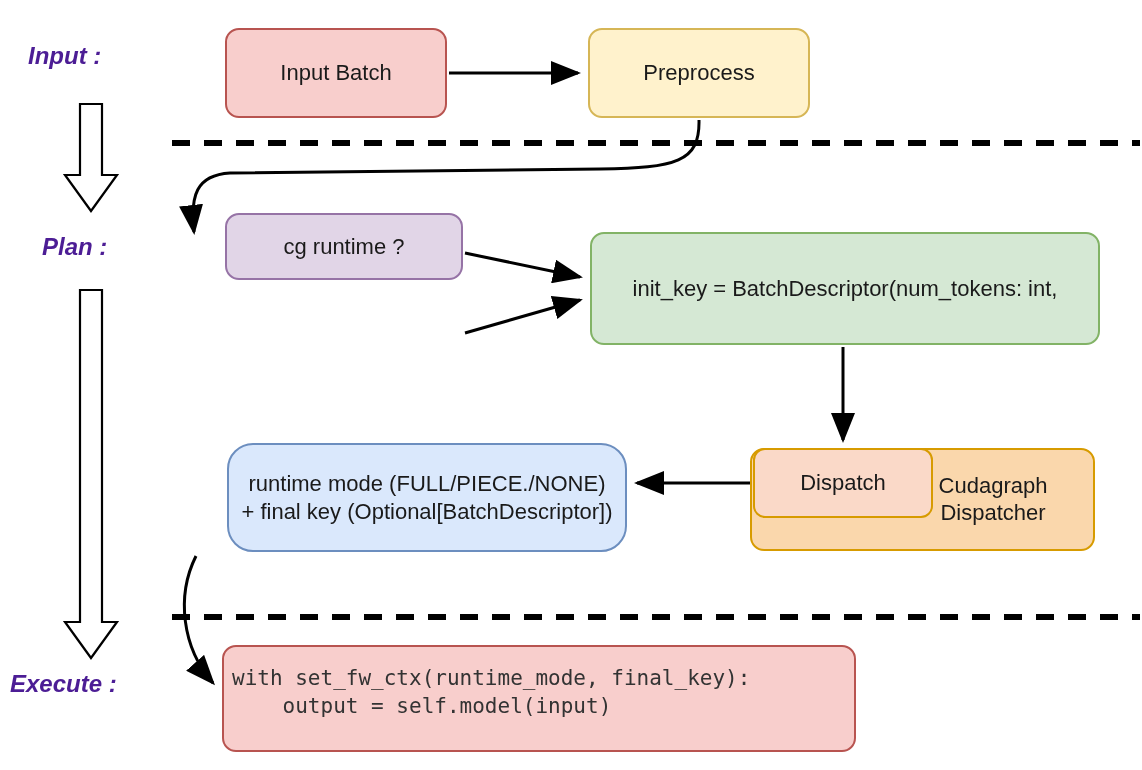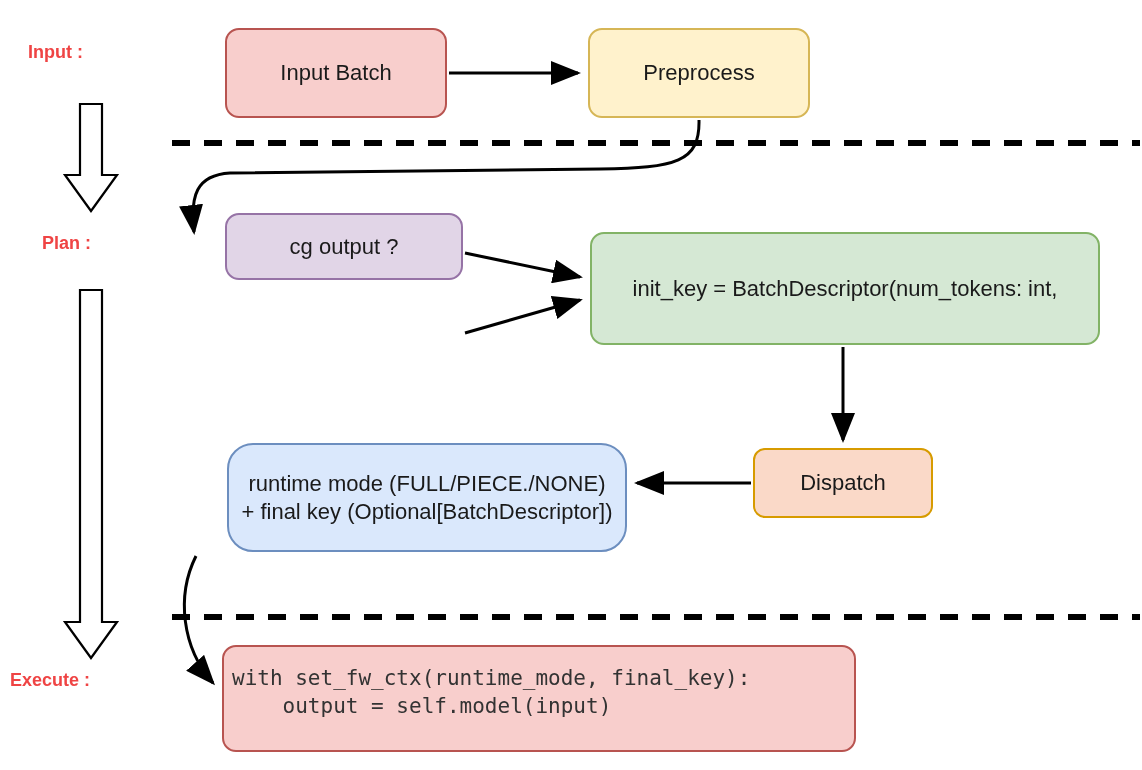--- a/index.html
+++ b/index.html
@@ -22,23 +22,24 @@
     position: absolute;
     top: 0;
     left: 0;
     width: 1142px;
     height: 770px;
   }
   .stage-label {
     position: absolute;
     font-family: "Liberation Sans", sans-serif;
     font-weight: bold;
-    font-size: 18px;
-    color: #ef4444;
+    font-size: 24px;
+    color: #4c1d95;
     white-space: nowrap;
+    font-style: italic;
   }
   .node {
     position: absolute;
     box-sizing: border-box;
     display: flex;
     align-items: center;
     justify-content: center;
     text-align: center;
     font-family: "Liberation Sans", sans-serif;
     font-size: 22px;
@@ -114,28 +115,34 @@
 
   <div class="node node-input-batch" style="left:225px; top:28px; width:222px; height:90px;">
     <span>Input Batch</span>
   </div>
 
   <div class="node node-preprocess" style="left:588px; top:28px; width:222px; height:90px;">
     <span>Preprocess</span>
   </div>
 
   <div class="node node-purple" style="left:225px; top:213px; width:238px; height:67px;">
-    <span>cg output ?</span>
+    <span>cg runtime ?</span>
   </div>
 
 
   <div class="node node-green" style="left:590px; top:232px; width:510px; height:113px; flex-direction:column;">
     <span>init_key = BatchDescriptor(num_tokens: int,</span>
   </div>
 
+  <div class="node node-orange-outer" style="left:750px; top:448px; width:345px; height:103px; justify-content:flex-end;">
+    <span class="outer-label">
+      <span style="display:block;">Cudagraph</span>
+      <span style="display:block;">Dispatcher</span>
+    </span>
+  </div>
 
   <div class="node node-orange-inner" style="left:753px; top:448px; width:180px; height:70px; border-radius:12px;">
     <span>Dispatch</span>
   </div>
 
   <div class="node node-blue" style="left:227px; top:443px; width:400px; height:109px; flex-direction:column;">
     <span>runtime mode (FULL/PIECE./NONE)</span>
     <span>+ final key (Optional[BatchDescriptor])</span>
   </div>
 

